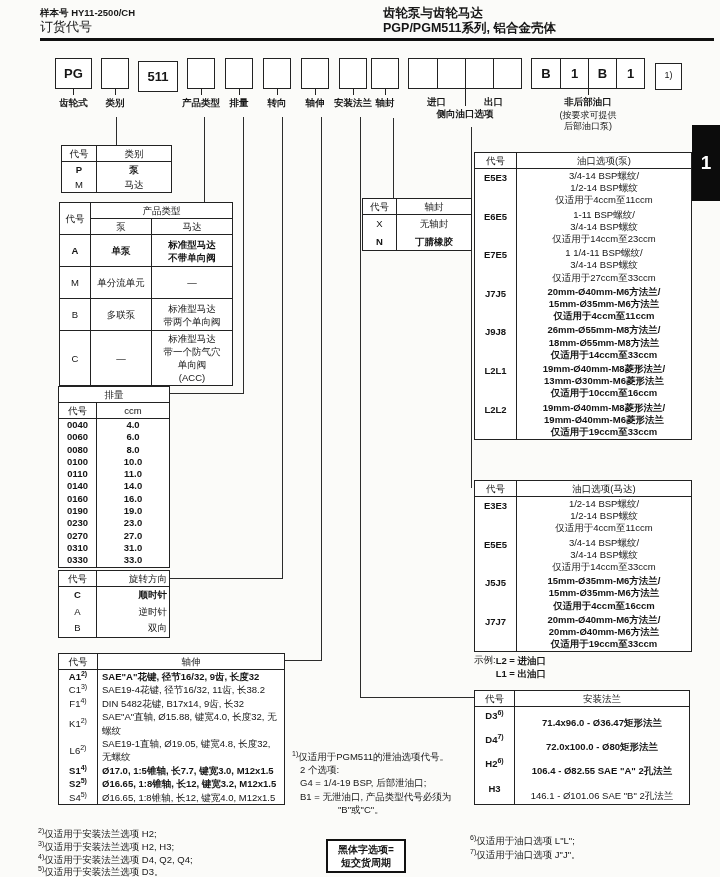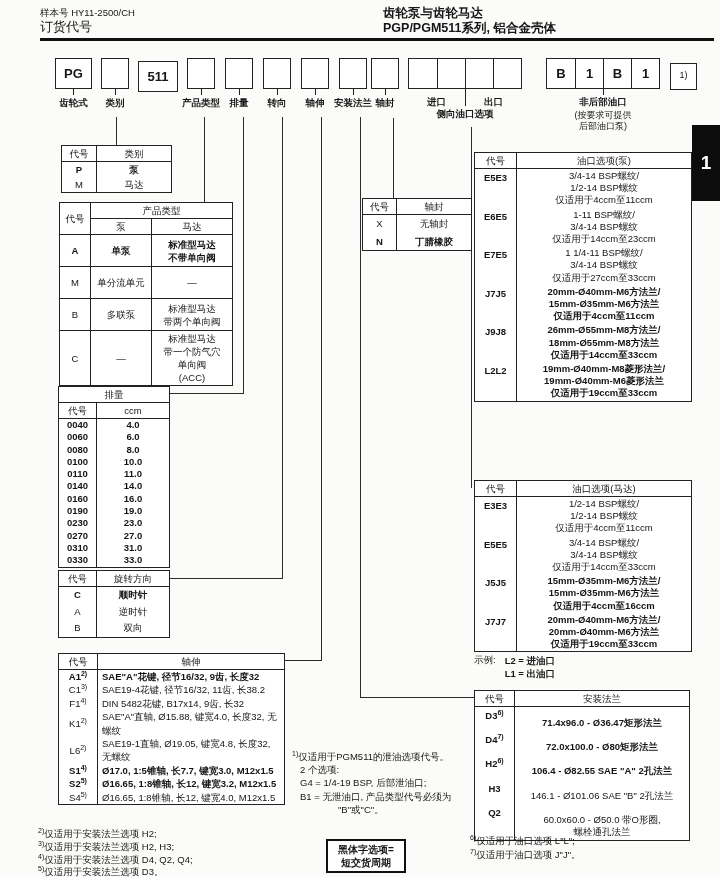--- a/index.html
+++ b/index.html
@@ -1,36 +1,36 @@
 <!DOCTYPE html>
 <html><head>
 <meta charset="utf-8">
 <style>
   html,body{margin:0;padding:0;background:#e8e8e6;}
   #page{position:relative;width:720px;height:877px;background:#fbfbf9;overflow:hidden;
         font-family:"Liberation Sans","DejaVu Sans",sans-serif;color:#161616;}
   
   #hdr-left{position:absolute;left:40px;top:7px;font-size:9.5px;line-height:12px;}
-  #hdr-left .cat{font-weight:normal;}
+  #hdr-left .cat{font-weight:bold;}
   #hdr-left .big{font-weight:normal;font-size:13px;margin-top:2px;}
   #hdr-right{position:absolute;left:383px;top:6px;font-weight:bold;font-size:12.5px;line-height:15px;}
   #divider{position:absolute;left:40px;top:38px;width:674px;height:3px;background:#101010;}
   
   #page-tab{position:absolute;left:692px;top:125px;width:28px;height:76px;background:#0c0c0c;
             color:#fff;display:flex;align-items:center;justify-content:center;font-size:19px;font-weight:bold;}
   
   #code-row{position:absolute;left:55px;top:58px;display:flex;align-items:center;}
   .seg{position:relative;flex:none;}
   .seg:nth-child(1){width:37px;margin-right:9px;}
   .seg:nth-child(2){width:28px;margin-right:9px;}
   .seg:nth-child(3){width:40px;margin-right:9px;}
   .seg:nth-child(4),.seg:nth-child(5),.seg:nth-child(6),.seg:nth-child(7){width:28px;margin-right:10px;}
   .seg:nth-child(8){width:28px;margin-right:4px;}
   .seg:nth-child(9){width:28px;margin-right:9px;}
-  .seg:nth-child(10){margin-right:24px;}
+  .seg:nth-child(10){margin-right:9px;}
   .seg:nth-child(11){margin-right:10px;}
   .cbox{height:29px;border:1.5px solid #222;background:#fff;font-size:13px;font-weight:bold;
         text-align:center;line-height:29px;}
   .tick{width:1px;height:6px;background:#222;margin:0 auto;}
   .blabel{position:absolute;left:50%;transform:translateX(-50%);top:39px;font-weight:bold;
           font-size:9.5px;white-space:nowrap;}
   .gcells{display:flex;border:1.5px solid #222;background:#fff;}
   .gcell{width:28px;height:29px;border-left:1px solid #222;box-sizing:border-box;text-align:center;
          line-height:29px;font-size:13px;font-weight:bold;}
   .gcell:first-child{border-left:none;}
@@ -56,36 +56,36 @@
   .tb tr.hd td{border-bottom:1px solid #222;font-weight:normal;}
   .b{font-weight:bold;}
   sup{font-size:7px;vertical-align:super;line-height:0;}
   #t-category{left:61px;top:145px;} #t-category td.cc{width:30px;} #t-category td:not(.cc){width:70px;}
   #t-product{left:59px;top:202px;} #t-product td.cc{width:26px;}
   #t-product td.pc{border-right:1px solid #222;width:56px;}
   #t-product td:not(.cc):not(.pc){width:76px;}
   #t-product tr.rw td{border-top:1px solid #222;height:29px;}
   #t-disp{left:58px;top:386px;} #t-disp td.cc{width:33px;} #t-disp td:not(.cc){width:68px;}
   #t-disp tr:not(.hd) td{line-height:12.3px;padding:0 2px;}
-  #t-rot{left:58px;top:570px;} #t-rot td.cc{width:33px;} #t-rot td:not(.cc){width:68px;}
+  #t-rot{left:58px;top:570px;} #t-rot td.cc{width:33px;} #t-rot td:not(.cc){width:68px;text-align:right;}
   #t-rot tr:not(.hd) td{line-height:14.5px;}
   #t-shaft{left:58px;top:653px;} #t-shaft td.cc{width:34px;}
   #t-shaft td.tx{width:180px;text-align:left;padding-left:4px;line-height:12.6px;}
   #t-shaft tr:not(.hd) td{padding-top:0;padding-bottom:0;line-height:13.4px;}
   #t-seal{left:362px;top:198px;} #t-seal td.cc{width:29px;} #t-seal td:not(.cc){width:70px;}
   #t-seal tr:not(.hd) td{line-height:15.5px;}
   #t-pump{left:474px;top:152px;} #t-motor{left:474px;top:480px;} #t-flange{left:474px;top:690px;}
   #t-pump td.cc,#t-motor td.cc{width:37px;} #t-pump td:not(.cc),#t-motor td:not(.cc){width:170px;}
   #t-flange td.cc{width:35px;} #t-flange td:not(.cc){width:170px;}
   .ct{vertical-align:top !important;padding-top:2px !important;}
   #t-pump td div,#t-motor td div{line-height:12.2px;}
   #t-flange td div{line-height:12.2px;}
   #t-flange tr:not(.hd) td{padding-top:10px;padding-bottom:2px;}
   
-  #example{position:absolute;left:474px;top:654px;font-size:9.5px;display:flex;gap:9px;}
+  #example{position:absolute;left:474px;top:654px;font-size:9.5px;display:flex;}
   #example .lines{font-weight:bold;line-height:13px;}
   
   #fn1{position:absolute;left:292px;top:750px;width:205px;font-size:9.5px;line-height:13.2px;}
   #fn1 .f1{padding-left:8px;} #fn1 .f1-0{padding-left:0;} #fn1 .f1-4{padding-left:46px;}
   #fn-left{position:absolute;left:38px;top:828px;font-size:9.5px;line-height:12.8px;}
   #fn-right{position:absolute;left:470px;top:834px;font-size:9.5px;line-height:13.5px;}
   
   #boldnote{position:absolute;left:326px;top:839px;border:1.5px solid #111;padding:0;background:#fff;}
   #boldnote .inner{border:1px solid #111;padding:2px 10px;text-align:center;font-weight:bold;
                    font-size:10px;line-height:13px;}
@@ -421,20 +421,28 @@
         </tr>
         <tr>
           <td class="cc ct b">J9J8</td>
           <td class="b">
             <div>26mm-Ø55mm-M8方法兰/</div>
             <div>18mm-Ø55mm-M8方法兰</div>
             <div>仅适用于14ccm至33ccm</div>
           </td>
         </tr>
         <tr>
+          <td class="cc ct b">L2L1</td>
+          <td class="b">
+            <div>19mm-Ø40mm-M8菱形法兰/</div>
+            <div>13mm-Ø30mm-M6菱形法兰</div>
+            <div>仅适用于10ccm至16ccm</div>
+          </td>
+        </tr>
+        <tr>
           <td class="cc ct b">L2L2</td>
           <td class="b">
             <div>19mm-Ø40mm-M8菱形法兰/</div>
             <div>19mm-Ø40mm-M6菱形法兰</div>
             <div>仅适用于19ccm至33ccm</div>
           </td>
         </tr>
       </tbody>
     </table>
   <table class="tb" id="t-motor">
@@ -498,27 +506,20 @@
         <tr>
           <td class="cc ct b">H2<sup>6)</sup></td>
           <td class="b">
             <div>106.4 - Ø82.55 SAE "A" 2孔法兰</div>
           </td>
         </tr>
         <tr>
           <td class="cc ct b">H3</td>
           <td class="">
             <div>146.1 - Ø101.06 SAE "B" 2孔法兰</div>
-          </td>
-        </tr>
-        <tr>
-          <td class="cc ct b">Q2</td>
-          <td class="">
-            <div>60.0x60.0 - Ø50.0 带O形圈,</div>
-            <div>螺栓通孔法兰</div>
           </td>
         </tr>
       </tbody>
     </table>
 
   <div id="example">
     <span>示例:</span>
     <div class="lines">
       <div>L2 = 进油口</div>
       <div>L1 = 出油口</div>

